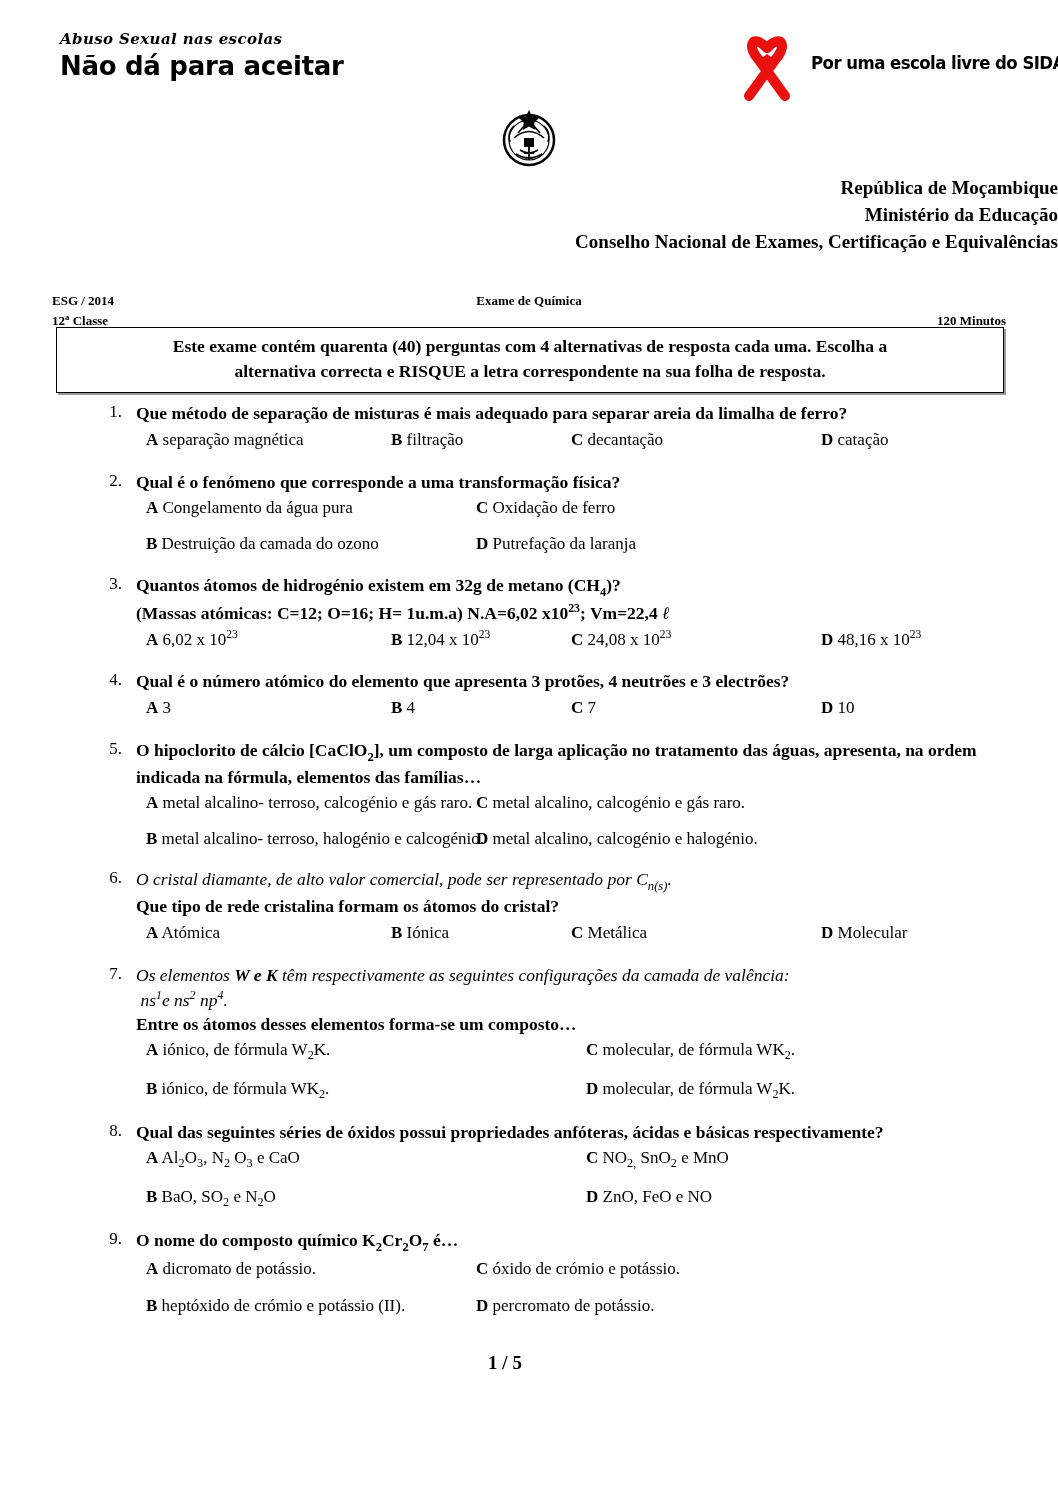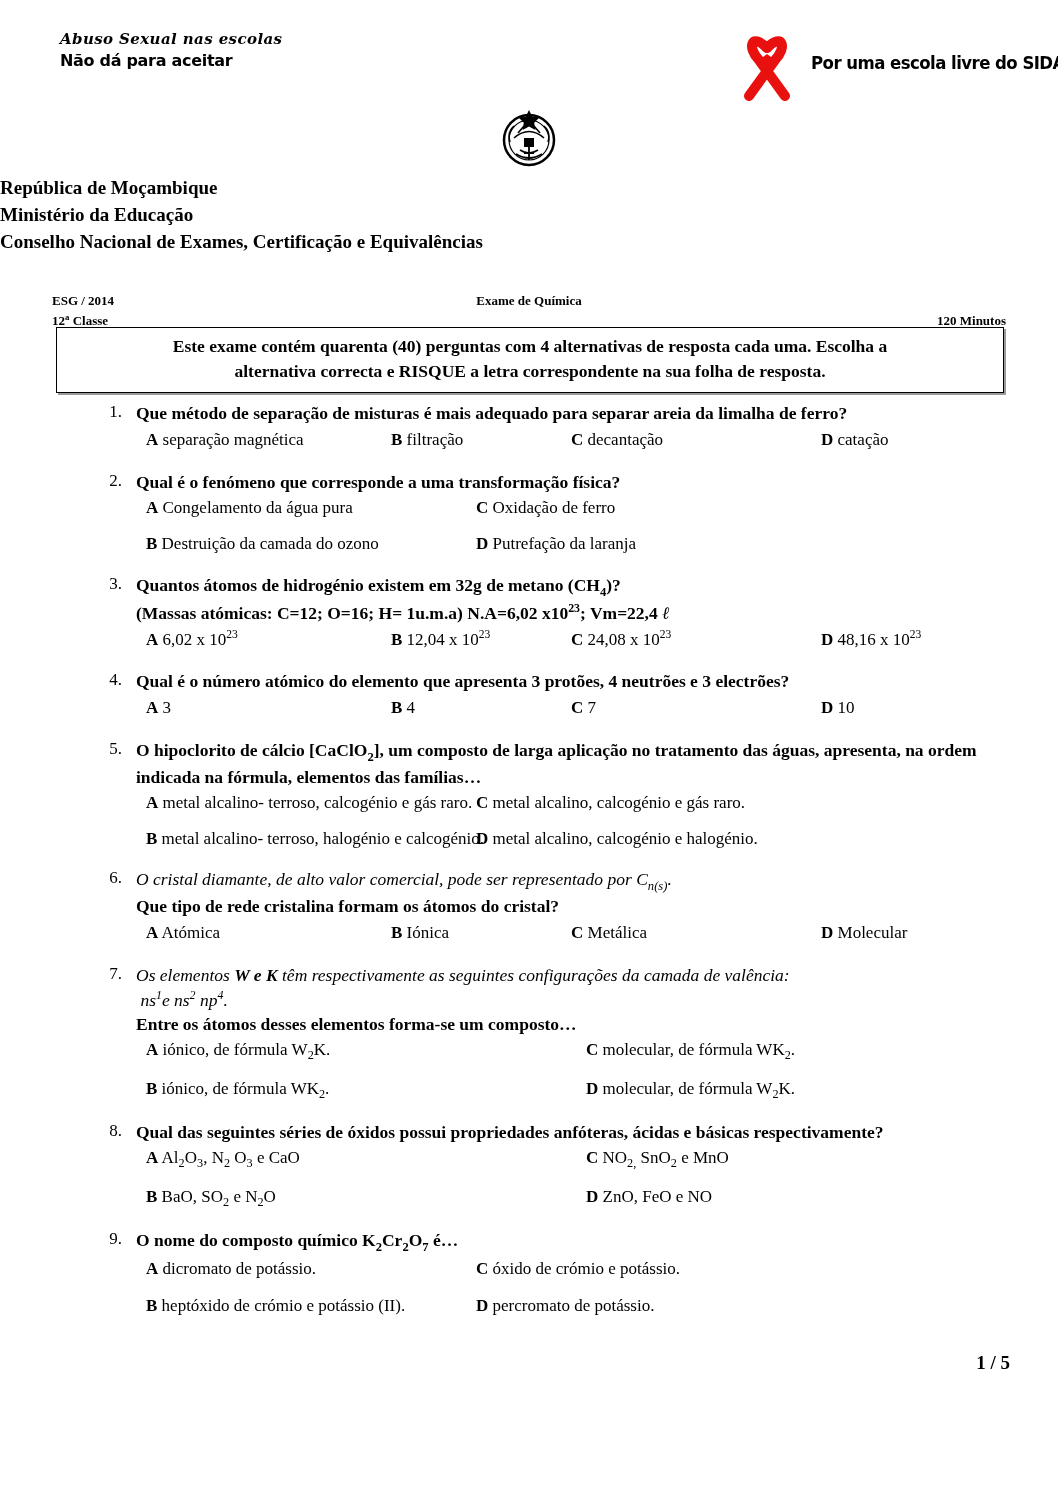--- a/index.html
+++ b/index.html
@@ -42,21 +42,21 @@
     font-family: "DejaVu Serif", "Liberation Serif", serif;
     font-style: italic;
     font-weight: bold;
     font-size: 15px;
     letter-spacing: 0.4px;
     white-space: nowrap;
   }
   .abuse-line2 {
     font-family: "DejaVu Sans", "Liberation Sans", sans-serif;
     font-weight: bold;
-    font-size: 16px;
+    font-size: 26px;
     letter-spacing: -0.3px;
     margin-top: 6px;
     white-space: nowrap;
   }
 
   .sida-block {
     position: absolute;
     left: 733px;
     top: 0px;
     display: flex;
@@ -90,21 +90,21 @@
   .emblem {
     width: 62px;
     height: 62px;
     display: inline-block;
   }
   .gov-header {
     position: absolute;
     top: 175px;
     left: 0;
     width: 1058px;
-    text-align: left;
+    text-align: right;
     font-weight: bold;
     font-size: 19px;
     line-height: 1.42;
   }
 
   
   .meta {
     position: absolute;
     top: 262px;
     left: 52px;
@@ -212,21 +212,21 @@
     font-family: "DejaVu Serif", serif;
     font-style: italic;
   }
 
   
   .page-num {
     position: absolute;
     top: 1352px;
     left: 0;
     width: 1010px;
-    text-align: right;
+    text-align: center;
     font-weight: bold;
     font-size: 19px;
   }
 </style>
 </head>
 <body>
 
 <div class="page">
 
   <div class="top-banner">

